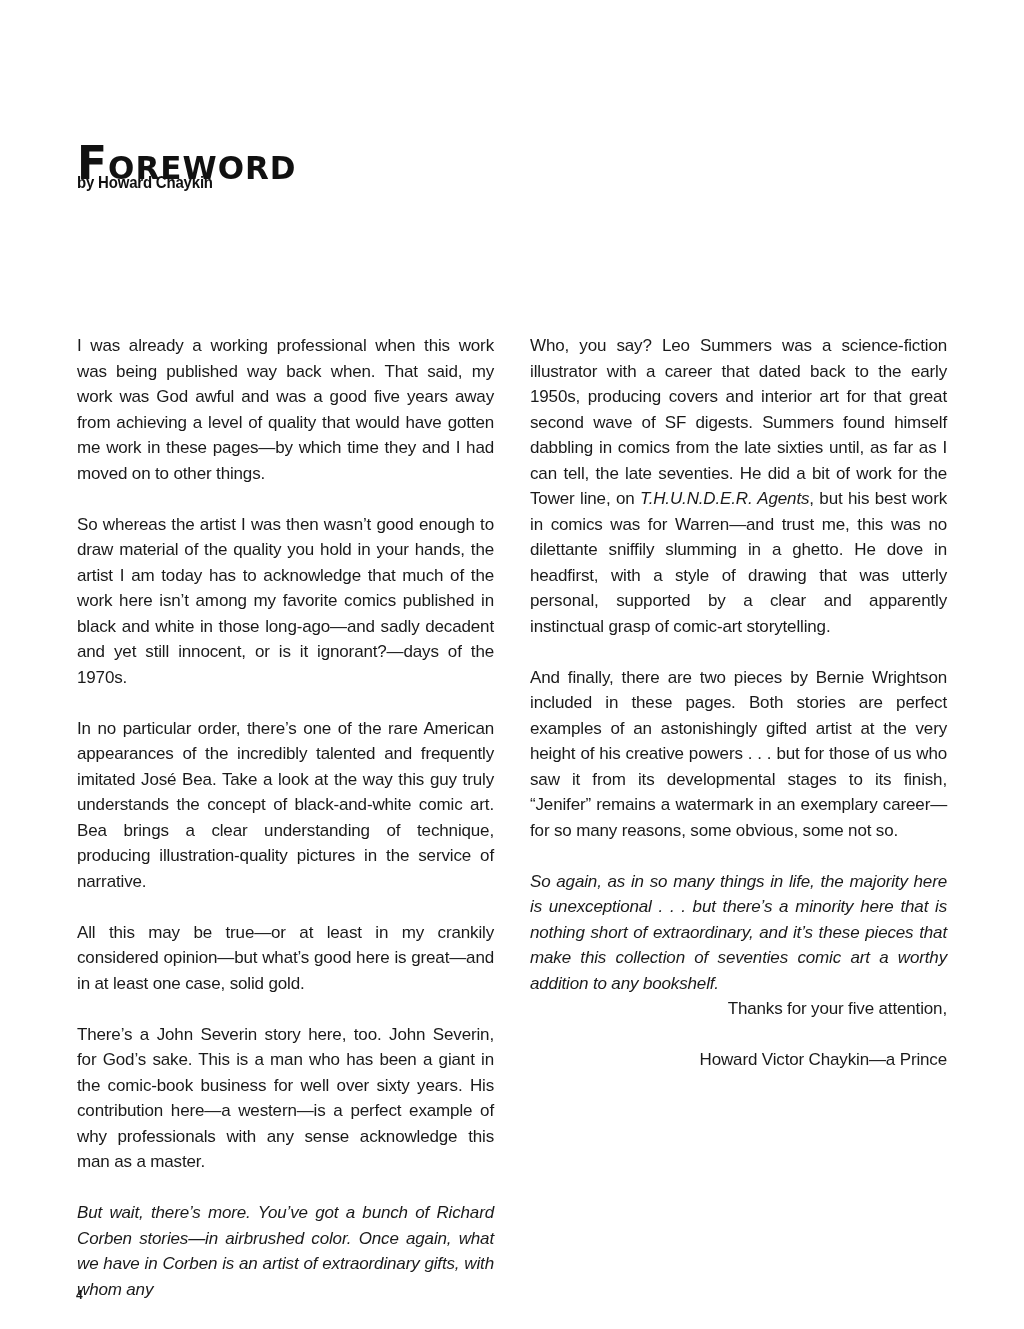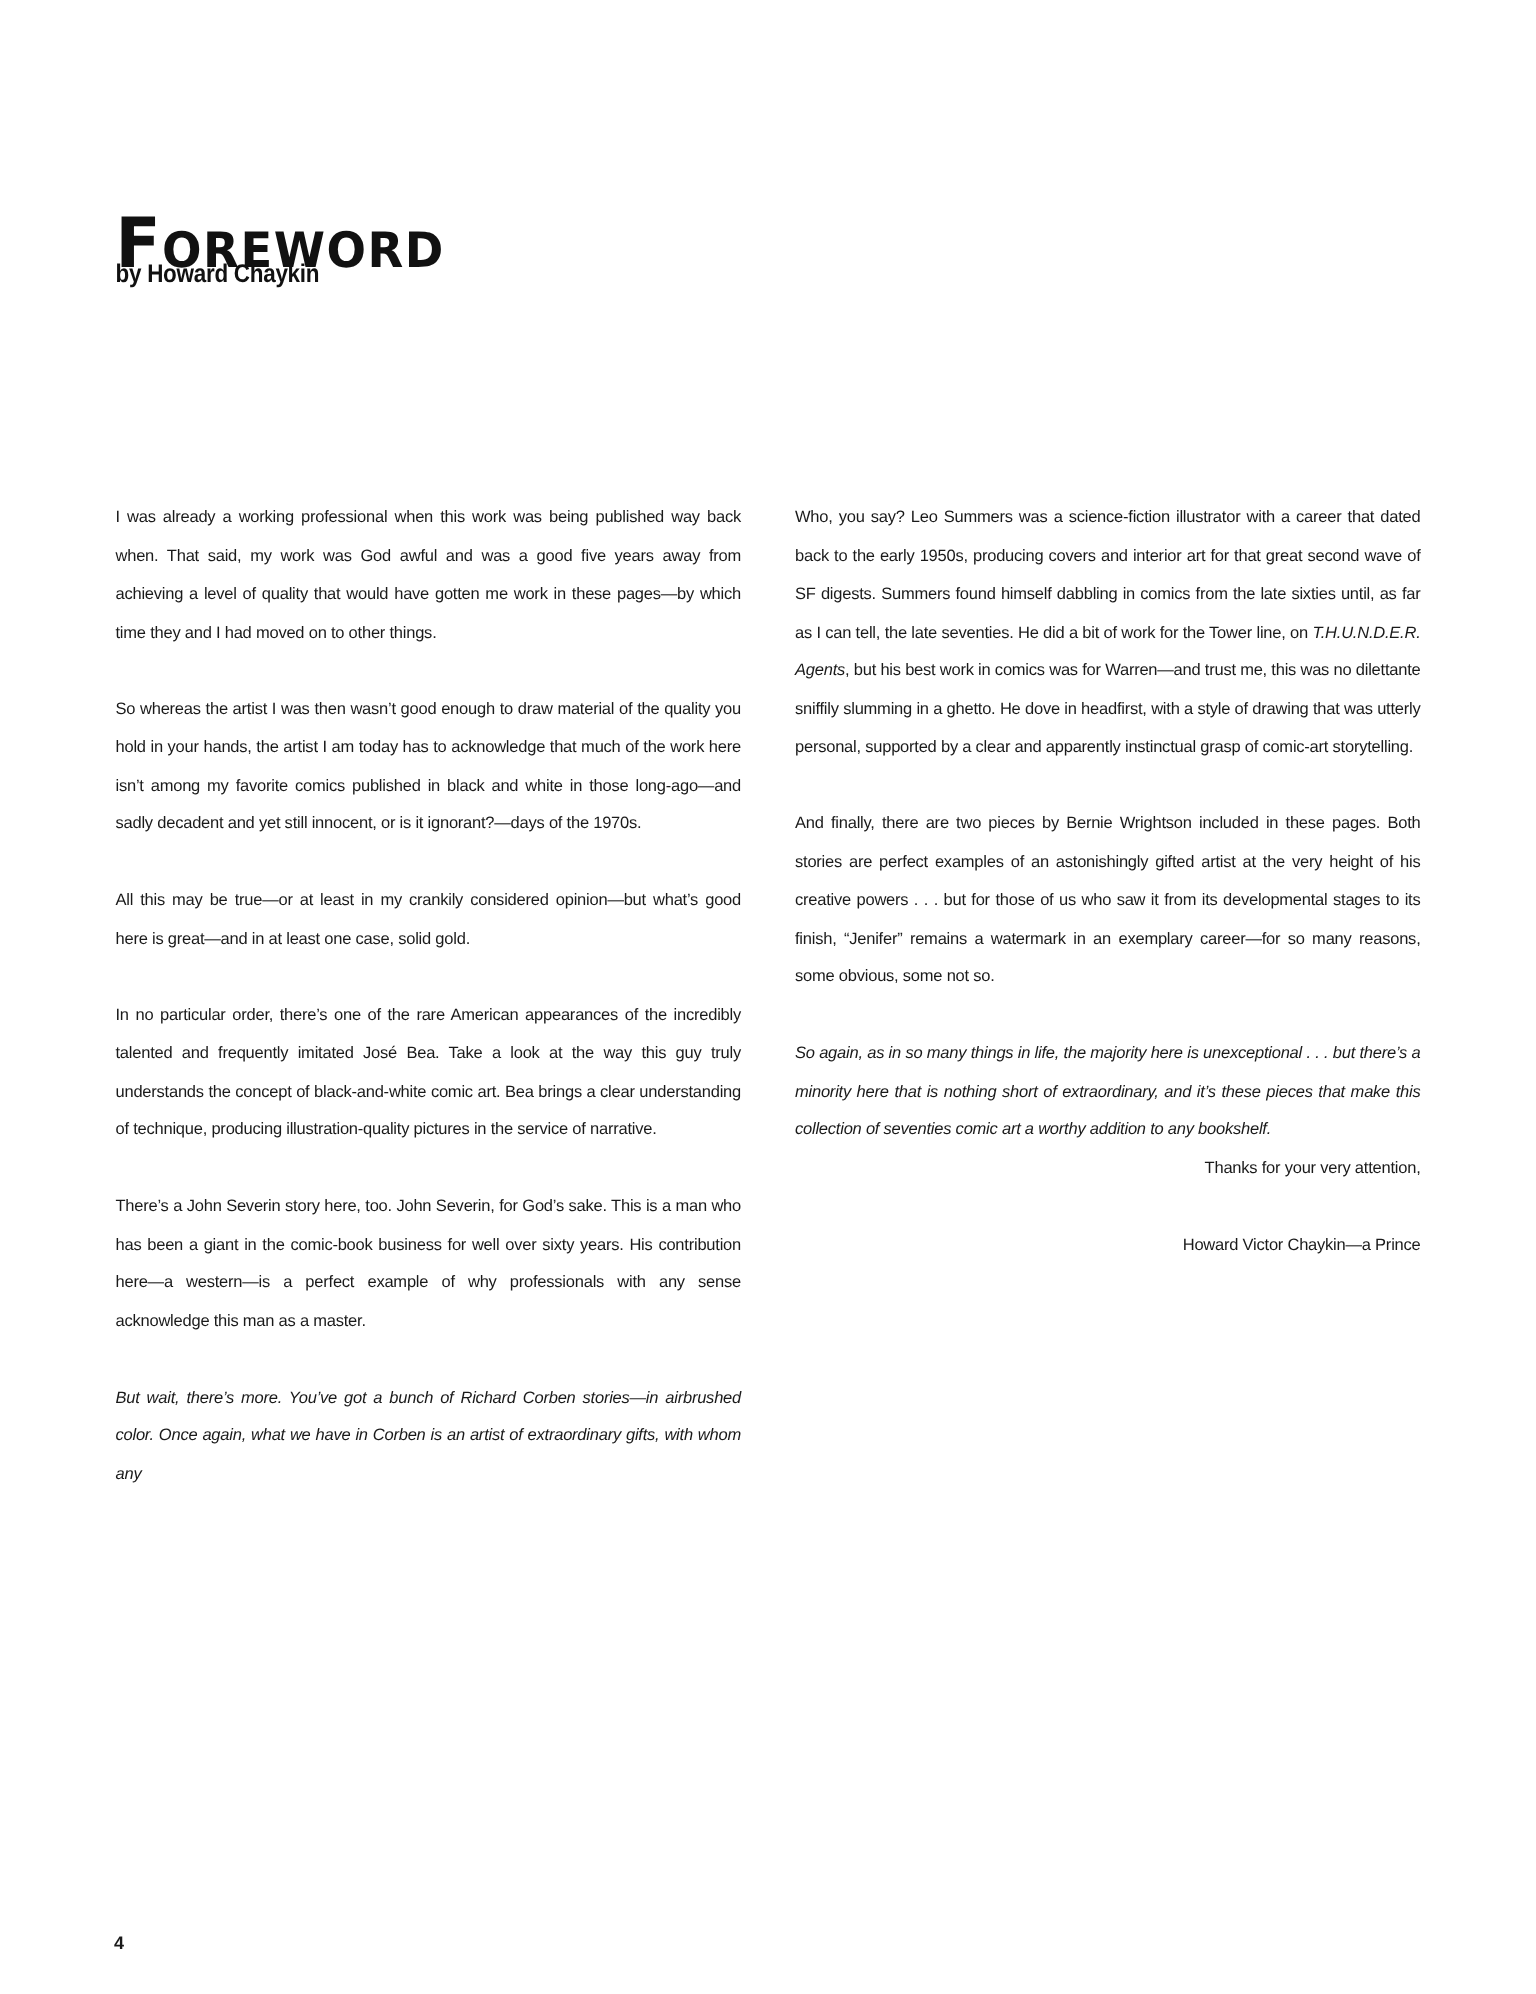--- a/index.html
+++ b/index.html
@@ -1,43 +1,43 @@
 <!DOCTYPE html>
 <html><head>
 <meta charset="utf-8">
 <style>
   html, body { margin: 0; padding: 0; background: #ffffff; }
   body { width: 1024px; height: 1329px; position: relative; overflow: hidden; color: #1a1a1a; font-family: "Liberation Sans", sans-serif; }
   .title { position: absolute; left: 77px; top: 112px; font-family: "DejaVu Sans", sans-serif; font-weight: 900; font-size: 44px; letter-spacing: 1px; line-height: 1; color: #111; transform: scaleY(1.05); font-variant: small-caps; }
   .byline { position: absolute; left: 77px; top: 173px; font-family: "Liberation Sans", sans-serif; font-weight: bold; font-size: 17px; letter-spacing: -0.2px; transform: scaleX(0.88); transform-origin: left; color: #111; }
-  .col { position: absolute; top: 333px; width: 417px; font-size: 11px; line-height: 25.5px; text-align: justify; letter-spacing: -0.15px; }
+  .col { position: absolute; top: 333px; width: 417px; font-size: 17px; line-height: 25.5px; text-align: justify; letter-spacing: -0.15px; }
   .col.left { left: 77px; }
   .col.right { left: 530px; }
   .col p { margin: 0 0 25.5px 0; }
   .col p.tight { margin-bottom: 0; font-style: italic; }
   .sig { text-align: right; margin: 0; }
   .page-num { position: absolute; left: 76px; top: 1288px; font-size: 12px; font-weight: bold; }
   em { font-style: italic; }
 </style>
 </head>
 <body>
 
 <h1 class="title">Foreword</h1>
 <div class="byline">by Howard Chaykin</div>
 
 <div class="col left">
   <p>I was already a working professional when this work was being published way back when. That said, my work was God awful and was a good five years away from achieving a level of quality that would have gotten me work in these pages—by which time they and I had moved on to other things.</p>
   <p>So whereas the artist I was then wasn’t good enough to draw material of the quality you hold in your hands, the artist I am today has to acknowledge that much of the work here isn’t among my favorite comics published in black and white in those long-ago—and sadly decadent and yet still innocent, or is it ignorant?—days of the 1970s.</p>
+  <p>In no particular order, there’s one of the rare American appearances of the incredibly talented and frequently imitated José Bea. Take a look at the way this guy truly understands the concept of black-and-white comic art. Bea brings a clear understanding of technique, producing illustration-quality pictures in the service of narrative.</p>
   <p>All this may be true—or at least in my crankily considered opinion—but what’s good here is great—and in at least one case, solid gold.</p>
-  <p>In no particular order, there’s one of the rare American appearances of the incredibly talented and frequently imitated José Bea. Take a look at the way this guy truly understands the concept of black-and-white comic art. Bea brings a clear understanding of technique, producing illustration-quality pictures in the service of narrative.</p>
   <p>There’s a John Severin story here, too. John Severin, for God’s sake. This is a man who has been a giant in the comic-book business for well over sixty years. His contribution here—a western—is a perfect example of why professionals with any sense acknowledge this man as a master.</p>
   <p class="tight">But wait, there’s more. You’ve got a bunch of Richard Corben stories—in airbrushed color. Once again, what we have in Corben is an artist of extraordinary gifts, with whom any</p>
 </div>
 
 <div class="col right">
   <p><span>Who, you say? Leo Summers was a science-fiction illustrator with a career that dated back to the early 1950s, producing covers and interior art for that great second wave of SF digests. Summers found himself dabbling in comics from the late sixties until, as far as I can tell, the late seventies. He did a bit of work for the Tower line, on </span><em>T.H.U.N.D.E.R. Agents</em><span>, but his best work in comics was for Warren—and trust me, this was no dilettante sniffily slumming in a ghetto. He dove in headfirst, with a style of drawing that was utterly personal, supported by a clear and apparently instinctual grasp of comic-art storytelling.</span></p>
   <p>And finally, there are two pieces by Bernie Wrightson included in these pages. Both stories are perfect examples of an astonishingly gifted artist at the very height of his creative powers . . . but for those of us who saw it from its developmental stages to its finish, “Jenifer” remains a watermark in an exemplary career—for so many reasons, some obvious, some not so.</p>
   <p class="tight">So again, as in so many things in life, the majority here is unexceptional . . . but there’s a minority here that is nothing short of extraordinary, and it’s these pieces that make this collection of seventies comic art a worthy addition to any bookshelf.</p>
-  <p class="sig">Thanks for your very attention,</p>
+  <p class="sig">Thanks for your five attention,</p>
   <p class="sig">Howard Victor Chaykin—a Prince</p>
 </div>
 
 <div class="page-num">4</div>
 
 </body></html>

